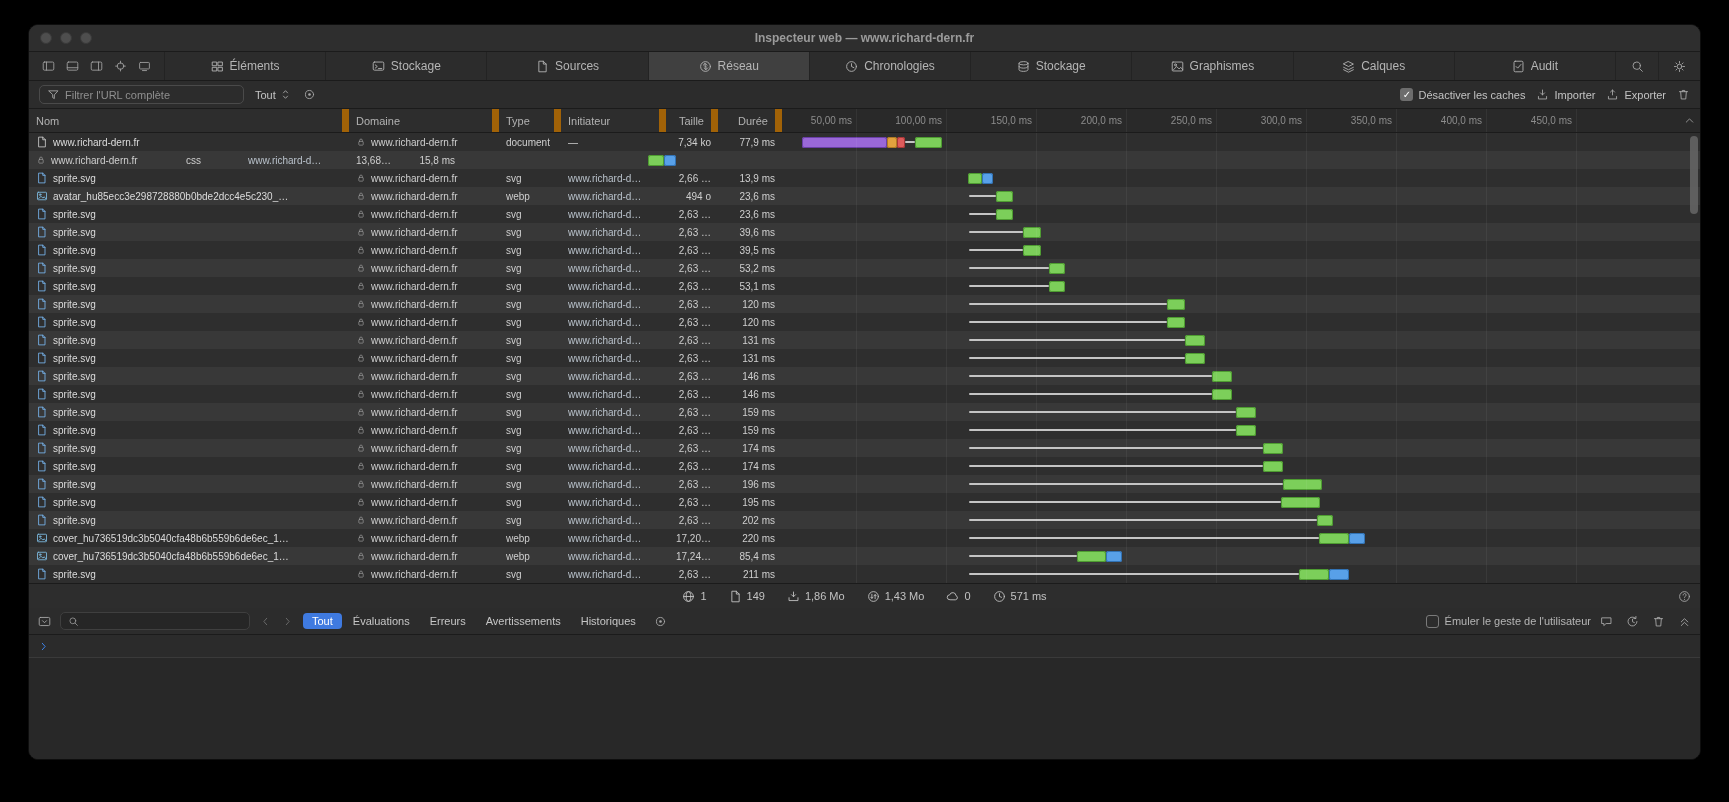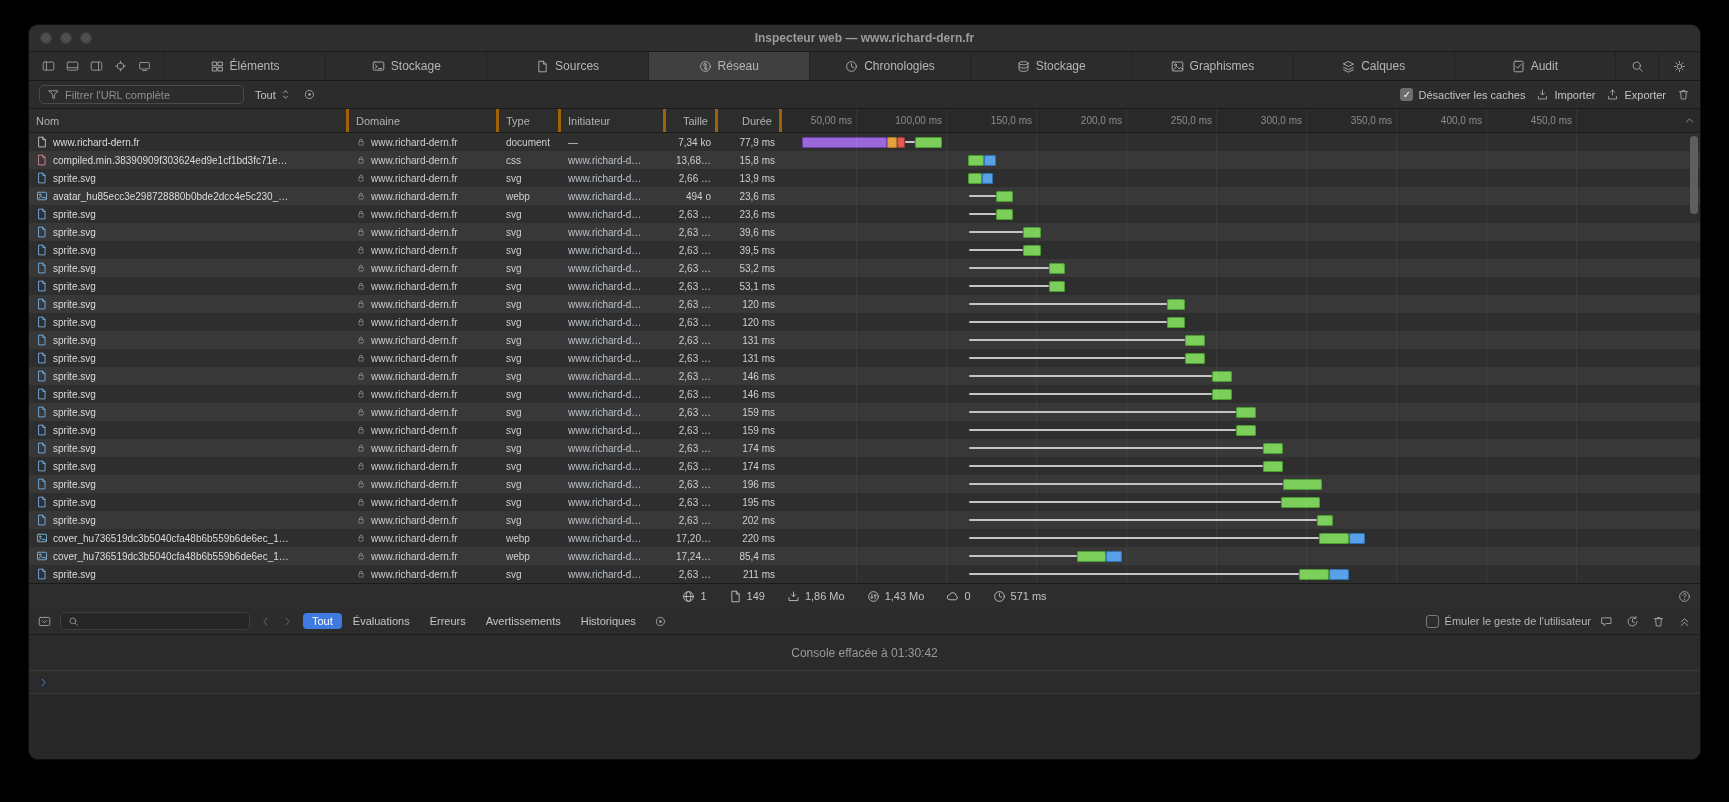--- a/index.html
+++ b/index.html
@@ -28,21 +28,21 @@
   .filter-field input::placeholder{color:#8f8f8f}
   .scope{display:flex;align-items:center;gap:3px}
   .spacer{flex:1}
   .chk{width:13px;height:13px;border-radius:3px;display:inline-flex;align-items:center;justify-content:center;font-size:10px;flex:none}
   .chk.on{background:#6d6d6d;color:#fff}
   .chk.off{border:1px solid #7a7a7a}
   .btn{display:flex;align-items:center;gap:5px;color:#c3c3c3;cursor:default}
   .tool-ic{display:flex;color:#a8a8a8}
   
   .theader{height:24px;flex:none;display:flex;background:#2d2d2d;border-bottom:1px solid #1b1b1b;font-size:11px;color:#b2b2b2}
-  .th{display:flex;align-items:center;padding:0 7px;border-right:3px solid #a16207;white-space:nowrap;overflow:hidden}
+  .th{display:flex;align-items:center;padding:0 7px;border-right:7px solid #a16207;white-space:nowrap;overflow:hidden}
   .c-name{width:320px}.c-dom{width:150px}.c-type{width:62px}.c-init{width:105px}
   .c-size{width:52px;justify-content:flex-end}.c-dur{width:64px;justify-content:flex-end}
   .c-wf{flex:1;position:relative;border-right:none;background:#292929;overflow:hidden}
   .t-label{position:absolute;top:0;height:100%;display:flex;align-items:center;justify-content:flex-end;font-size:10px;color:#8d8d8d;width:80px}
   .hdr-chev{position:absolute;right:4px;top:5px;color:#9a9a9a}
   
   .rows{flex:none;height:450px;position:relative;overflow:hidden;font-size:10px}
   .rows-list{position:relative}
   .rows-list .t-row:nth-child(odd){background:#2e2e2e}
   .rows-list .t-row:nth-child(even){background:#383838}
@@ -376,29 +376,20 @@
           </div>
           <div class="wf">
             <span class="wf-box purple" style="left: 20px; width: 84.6px;"></span>
             <span class="wf-box orange" style="left: 104.6px; width: 10.8px;"></span>
             <span class="wf-box red" style="left: 115.4px; width: 7.2px;"></span>
             <span class="wf-wait" style="left: 122.6px; width: 10.8px;"></span>
             <span class="wf-box green" style="left: 133.4px; width: 27px;"></span>
           </div>
         </div>
         <div class="t-row">
-          <div class="cell c-name">
-            <span class="fic css">
-              <svg viewBox="0 0 16 16" class="ic s12">
-                <path d="M4 1.5h5l3 3v10H4z"></path>
-                <path d="M9 1.5v3h3"></path>
-              </svg>
-            </span>
-            <span class="name-txt">compiled.min.38390909f303624ed9e1cf1bd3fc71e…</span>
-          </div>
           <div class="cell c-dom">
             <span class="lock">
               <svg viewBox="0 0 16 16" class="ic s10">
                 <rect x="4.5" y="7" width="7" height="6" rx="1"></rect>
                 <path d="M5.8 7V5.5a2.2 2.2 0 014.4 0V7"></path>
               </svg>
             </span>
             <span class="dim-txt">www.richard-dern.fr</span>
           </div>
           <div class="cell c-type">
@@ -1389,23 +1380,20 @@
         </span>
       <span class="tool-ic">
           <svg viewBox="0 0 16 16" class="ic s13">
             <polyline points="4,8.5 8,4.5 12,8.5"></polyline>
             <polyline points="4,13 8,9 12,13"></polyline>
           </svg>
         </span>
     </span>
   </div>
 
-  <div class="cmsg">
-    <span>Console effacée à 01:30:42</span>
-  </div>
   <div class="cprompt">
     <span class="tool-ic" style="color:#3f8cff">
         <svg viewBox="0 0 16 16" class="ic s13">
           <polyline points="6.5,4 10,8 6.5,12"></polyline>
         </svg>
       </span>
   </div>
   <div class="crest"></div>
 
 </div>

